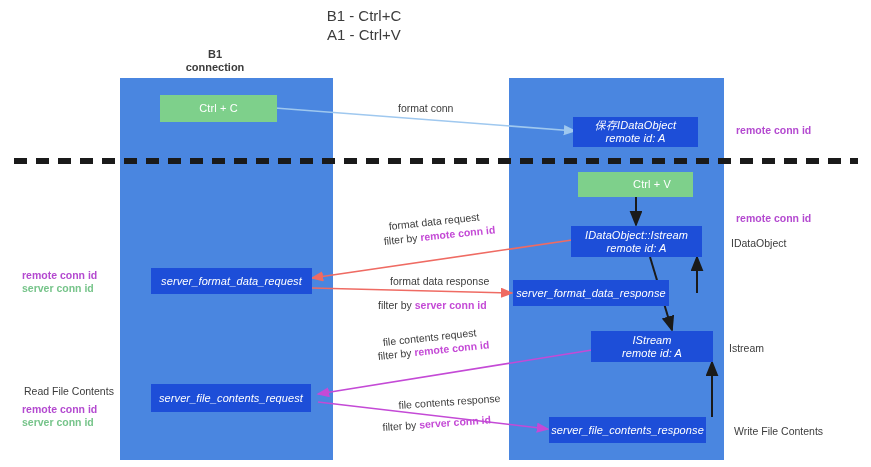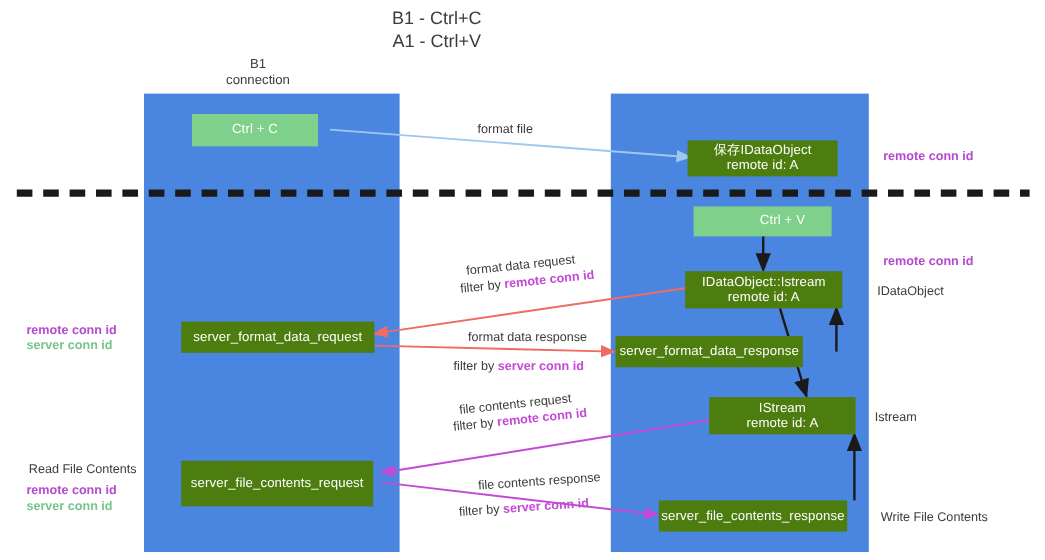--- a/index.html
+++ b/index.html
@@ -26,41 +26,42 @@
     line-height: 19px;
     white-space: pre-line;
   }
   .col-header {
     position: absolute;
     text-align: center;
     font-size: 11px;
     color: #3c3c3c;
     line-height: 13px;
     white-space: pre-line;
+    font-weight: bold;
   }
   .lane {
     position: absolute;
     background: #4a86e0;
   }
   .node {
     position: absolute;
     box-sizing: border-box;
     display: flex;
     flex-direction: column;
     align-items: center;
     justify-content: center;
     text-align: center;
     color: #ffffff;
     font-size: 11px;
     line-height: 13px;
     white-space: pre-line;
     letter-spacing: 0.1px;
   }
   .node.green { background: #7ed08b; }
-  .node.orange { background: #4d7c0f; }
+  .node.orange { background: #1d4ed8; font-style: italic; }
   .side-label {
     position: absolute;
     font-size: 10.5px;
     color: #3c3c3c;
     line-height: 13px;
   }
   .side-label.remote { color: #b44ad0; font-weight: bold; }
   .side-label.server { color: #76c48a; font-weight: bold; }
   .side-label.plain { color: #3c3c3c; }
   .edge-label {
@@ -132,21 +133,21 @@
 
     <line x1="650" y1="257" x2="672" y2="330" stroke="#1a1a1a" stroke-width="2" marker-end="url(#ar-blk)"></line>
 
     <line x1="592" y1="350" x2="318" y2="394" stroke="#c44ad6" stroke-width="1.6" marker-end="url(#ar-mag)"></line>
 
     <line x1="318" y1="402" x2="548" y2="429" stroke="#c44ad6" stroke-width="1.6" marker-end="url(#ar-mag)"></line>
 
     <line x1="712" y1="417" x2="712" y2="362" stroke="#1a1a1a" stroke-width="2" marker-end="url(#ar-blk)"></line>
   </svg>
 
-  <div class="node green" style="left:160px; top:95px; width:105px; height:27px;">
+  <div class="node green" style="left:160px; top:95px; width:117px; height:27px;">
     <span class="node-sub">Ctrl + C</span>
   </div>
 
   <div class="node orange" style="left:573px; top:117px; width:125px; height:30px;">
     <span class="node-sub">保存IDataObject</span>
     <span class="node-sub">remote id: A</span>
   </div>
 
   <div class="node green" style="left:578px; top:172px; width:115px; height:25px;padding-left:33px;">
     <span class="node-sub">Ctrl + V</span>
@@ -163,29 +164,29 @@
 
   <div class="node orange" style="left:151px; top:268px; width:161px; height:26px;">
     <span class="node-sub">server_format_data_request</span>
   </div>
 
   <div class="node orange" style="left:591px; top:331px; width:122px; height:31px;">
     <span class="node-sub">IStream</span>
     <span class="node-sub">remote id: A</span>
   </div>
 
-  <div class="node orange" style="left:151px; top:384px; width:160px; height:38px;">
+  <div class="node orange" style="left:151px; top:384px; width:160px; height:28px;">
     <span class="node-sub">server_file_contents_request</span>
   </div>
 
   <div class="node orange" style="left:549px; top:417px; width:157px; height:26px;align-items:center;">
     <span class="node-sub">server_file_contents_response</span>
   </div>
 
-  <div class="edge-label" style="left:398px; top:101px;">format file</div>
+  <div class="edge-label" style="left:398px; top:101px;">format conn</div>
 
   <div class="edge-label" style="left:388px; top:219px; transform:rotate(-6deg); transform-origin:left top;">
     <span>format data request</span>
   </div>
   <div class="edge-label" style="left:383px; top:234px; transform:rotate(-6deg); transform-origin:left top;">
     <span>filter by </span><span class="hl-remote">remote conn id</span>
   </div>
 
   <div class="edge-label" style="left:390px; top:274px;">format data response</div>
   <div class="edge-label" style="left:378px; top:298px;">

